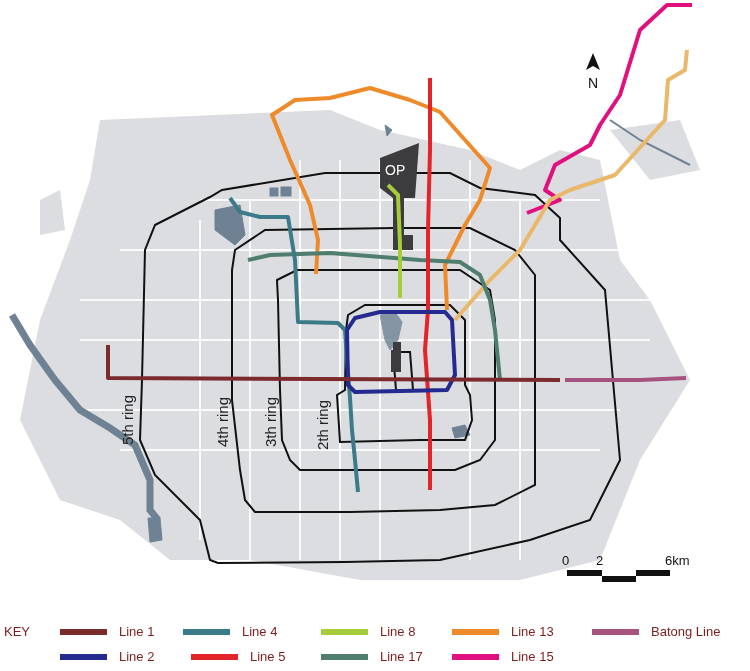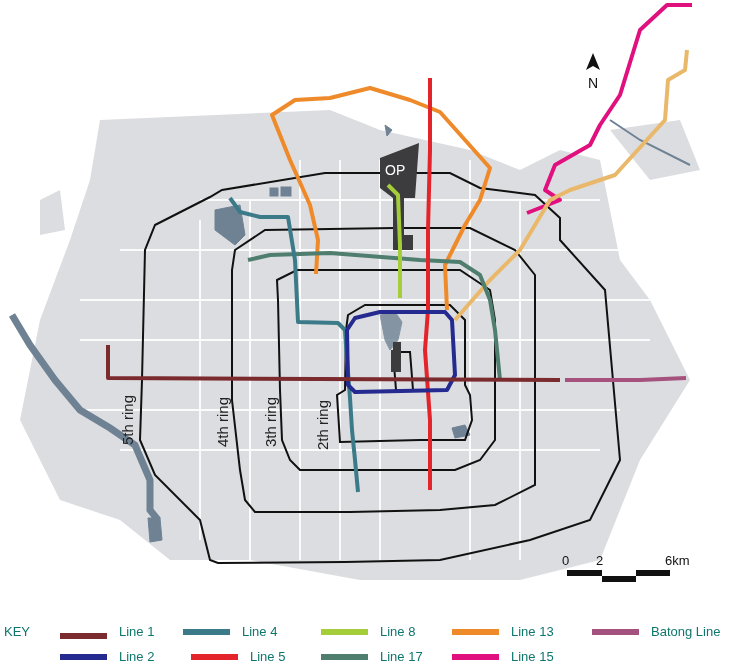--- a/index.html
+++ b/index.html
@@ -1,18 +1,18 @@
 <!DOCTYPE html>
 <html><head>
 <meta charset="utf-8">
 <style>
   html, body { margin:0; padding:0; background:#ffffff; }
   body { width:750px; height:671px; position:relative; overflow:hidden; font-family:"Liberation Sans", sans-serif; }
   #map { position:absolute; left:0; top:0; width:750px; height:600px; }
-  .legend { position:absolute; left:0; top:610px; width:750px; height:61px; font-size:13px; color:#0f766e; }
+  .legend { position:absolute; left:0; top:610px; width:750px; height:61px; font-size:13px; color:#7f1d1d; }
   .legend .key-label { position:absolute; left:4px; top:14px; }
   .legend .item { position:absolute; display:flex; align-items:center; }
   .legend .swatch { width:47px; height:6px; margin-right:12px; }
   .legend .lbl { white-space:nowrap; }
   .map-text { font-family:"Liberation Sans", sans-serif; }
 </style>
 </head>
 <body>
 
 <svg id="map" viewBox="0 0 750 600" xmlns="http://www.w3.org/2000/svg">
@@ -97,21 +97,21 @@
     <rect x="636" y="570" width="34" height="6" fill="#111"></rect>
     <text class="map-text" x="562" y="565" font-size="13" fill="#111">0</text>
     <text class="map-text" x="596" y="565" font-size="13" fill="#111">2</text>
     <text class="map-text" x="665" y="565" font-size="13" fill="#111">6km</text>
   </g>
 </svg>
 
 <div class="legend">
   <div class="key-label">KEY</div>
 
-  <div class="item" style="left:60px; top:14px;align-items:flex-end;">
+  <div class="item" style="left:60px; top:14px;">
     <span class="swatch" style="background:#7b2a2e"></span>
     <span class="lbl">Line 1</span>
   </div>
   <div class="item" style="left:60px; top:39px;">
     <span class="swatch" style="background:#242a8f"></span>
     <span class="lbl">Line 2</span>
   </div>
   <div class="item" style="left:183px; top:14px;text-align:right;">
     <span class="swatch" style="background:#3b7a88"></span>
     <span class="lbl">Line 4</span>

